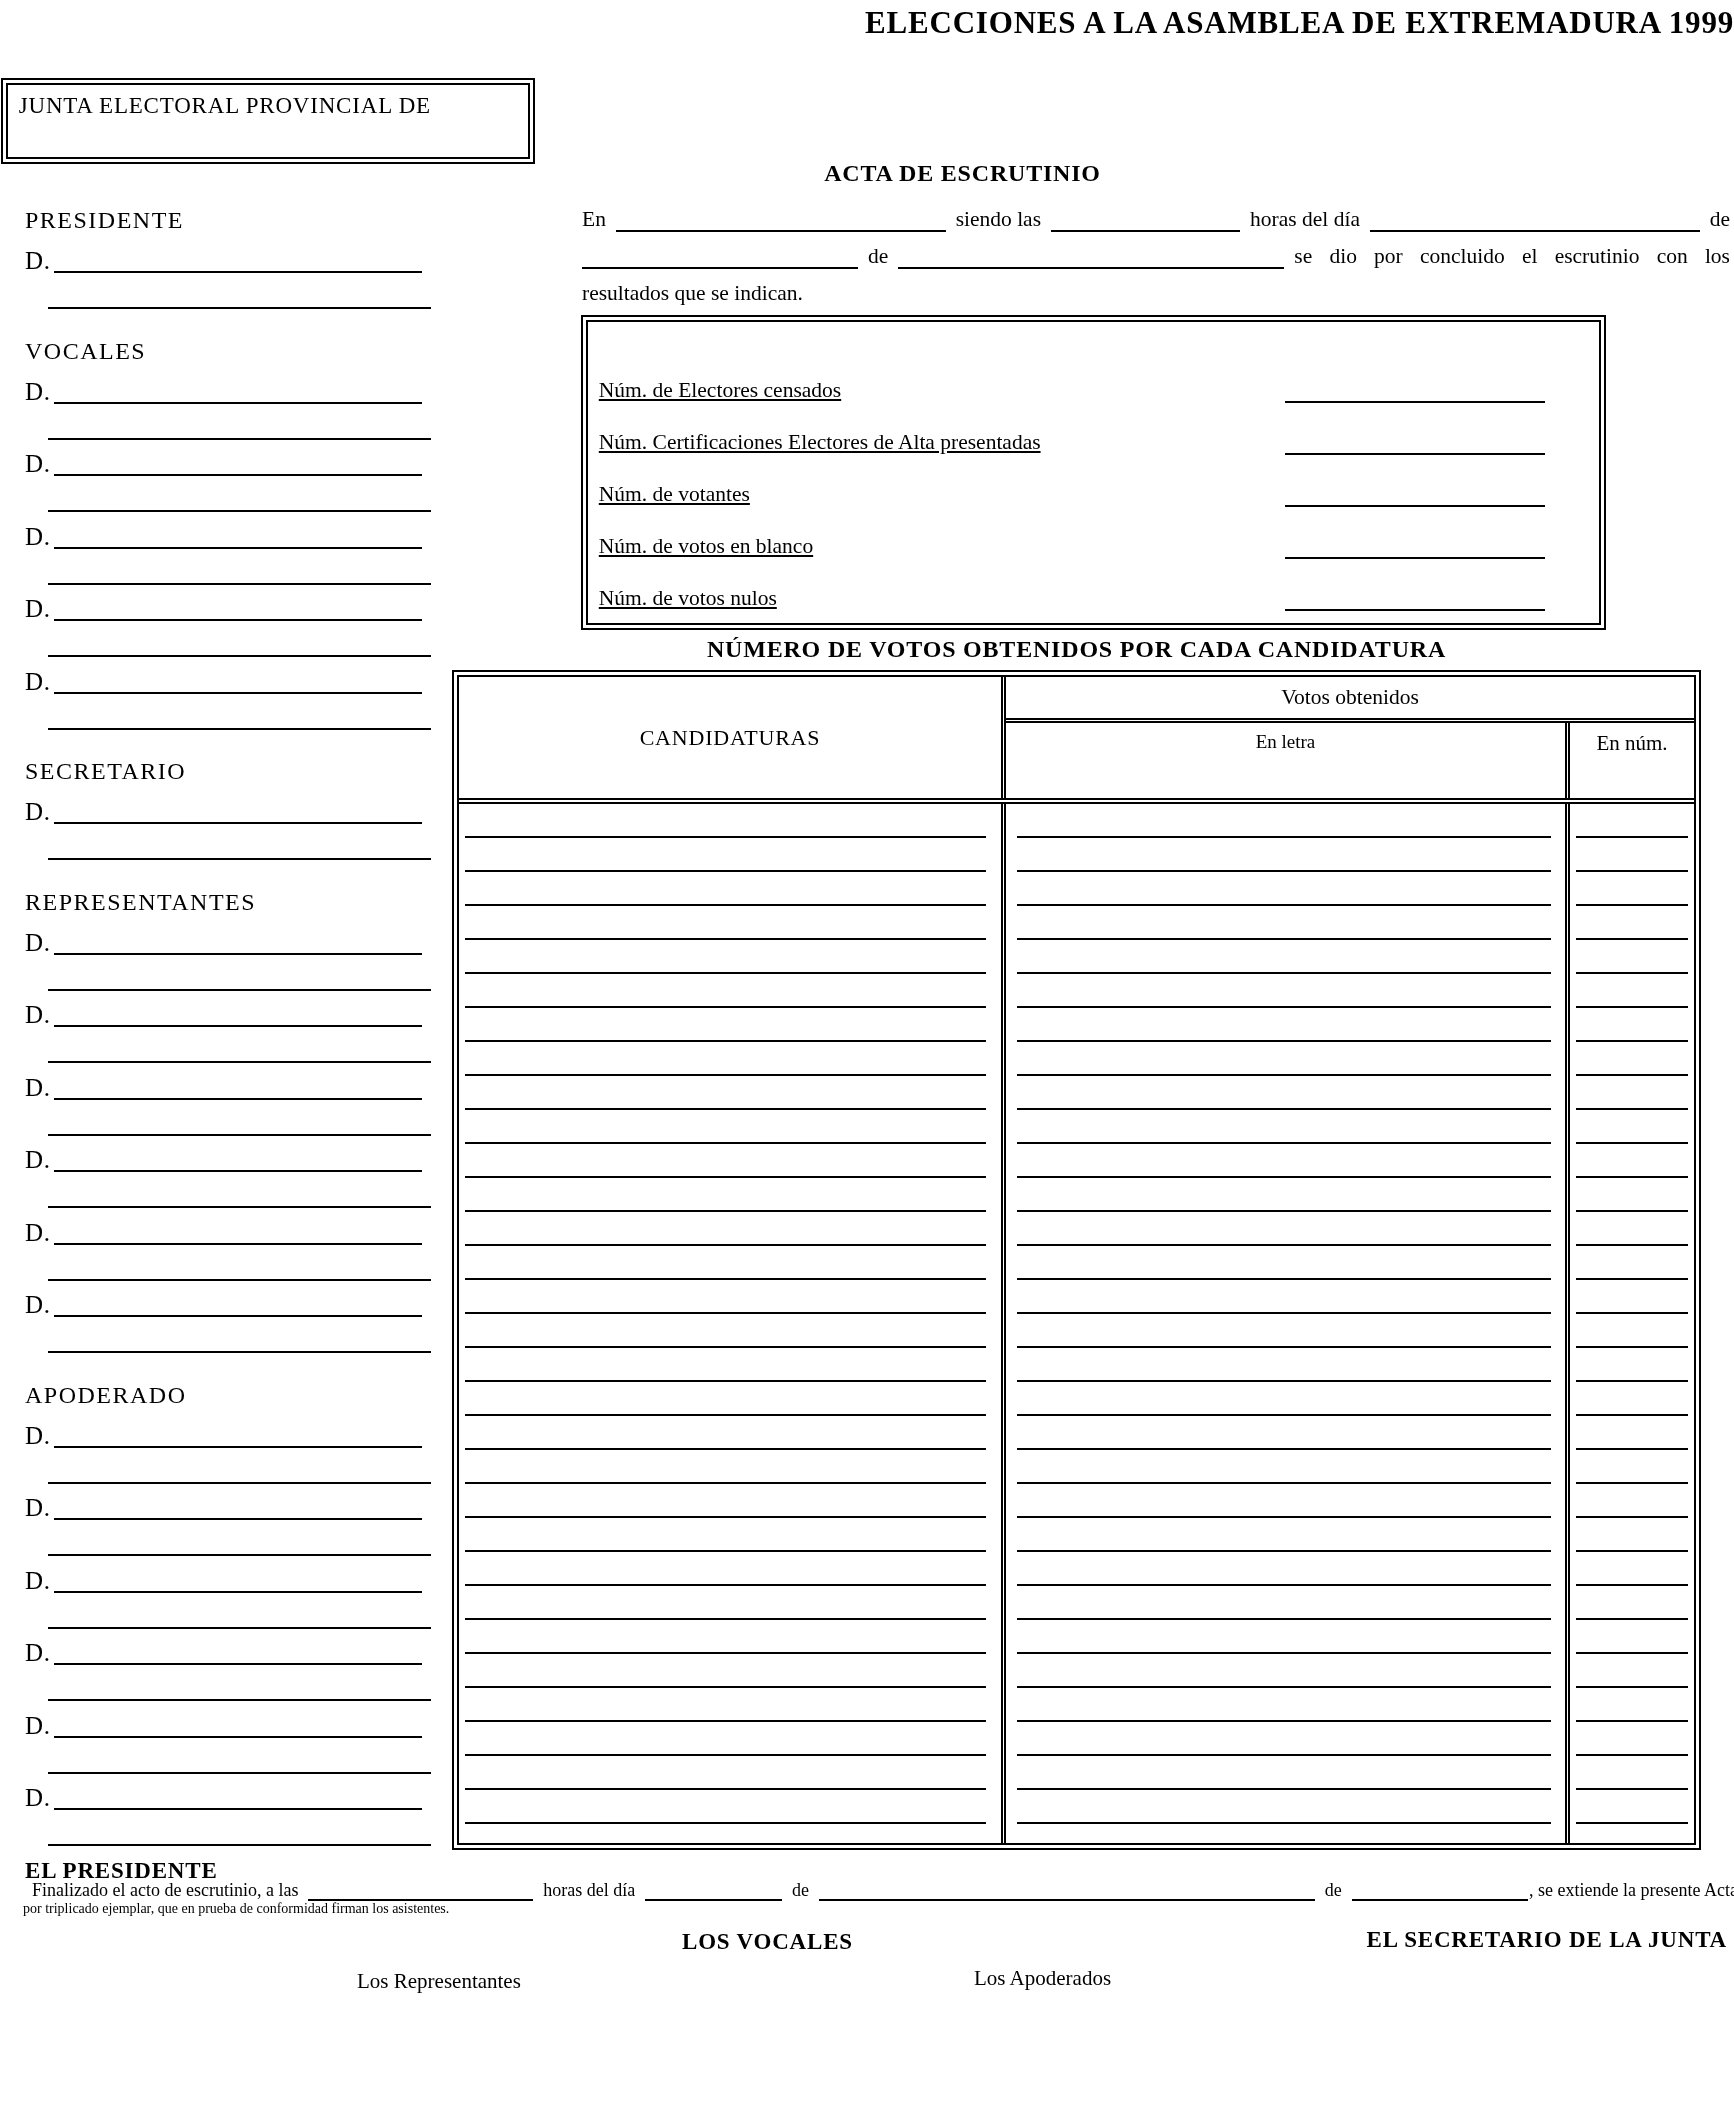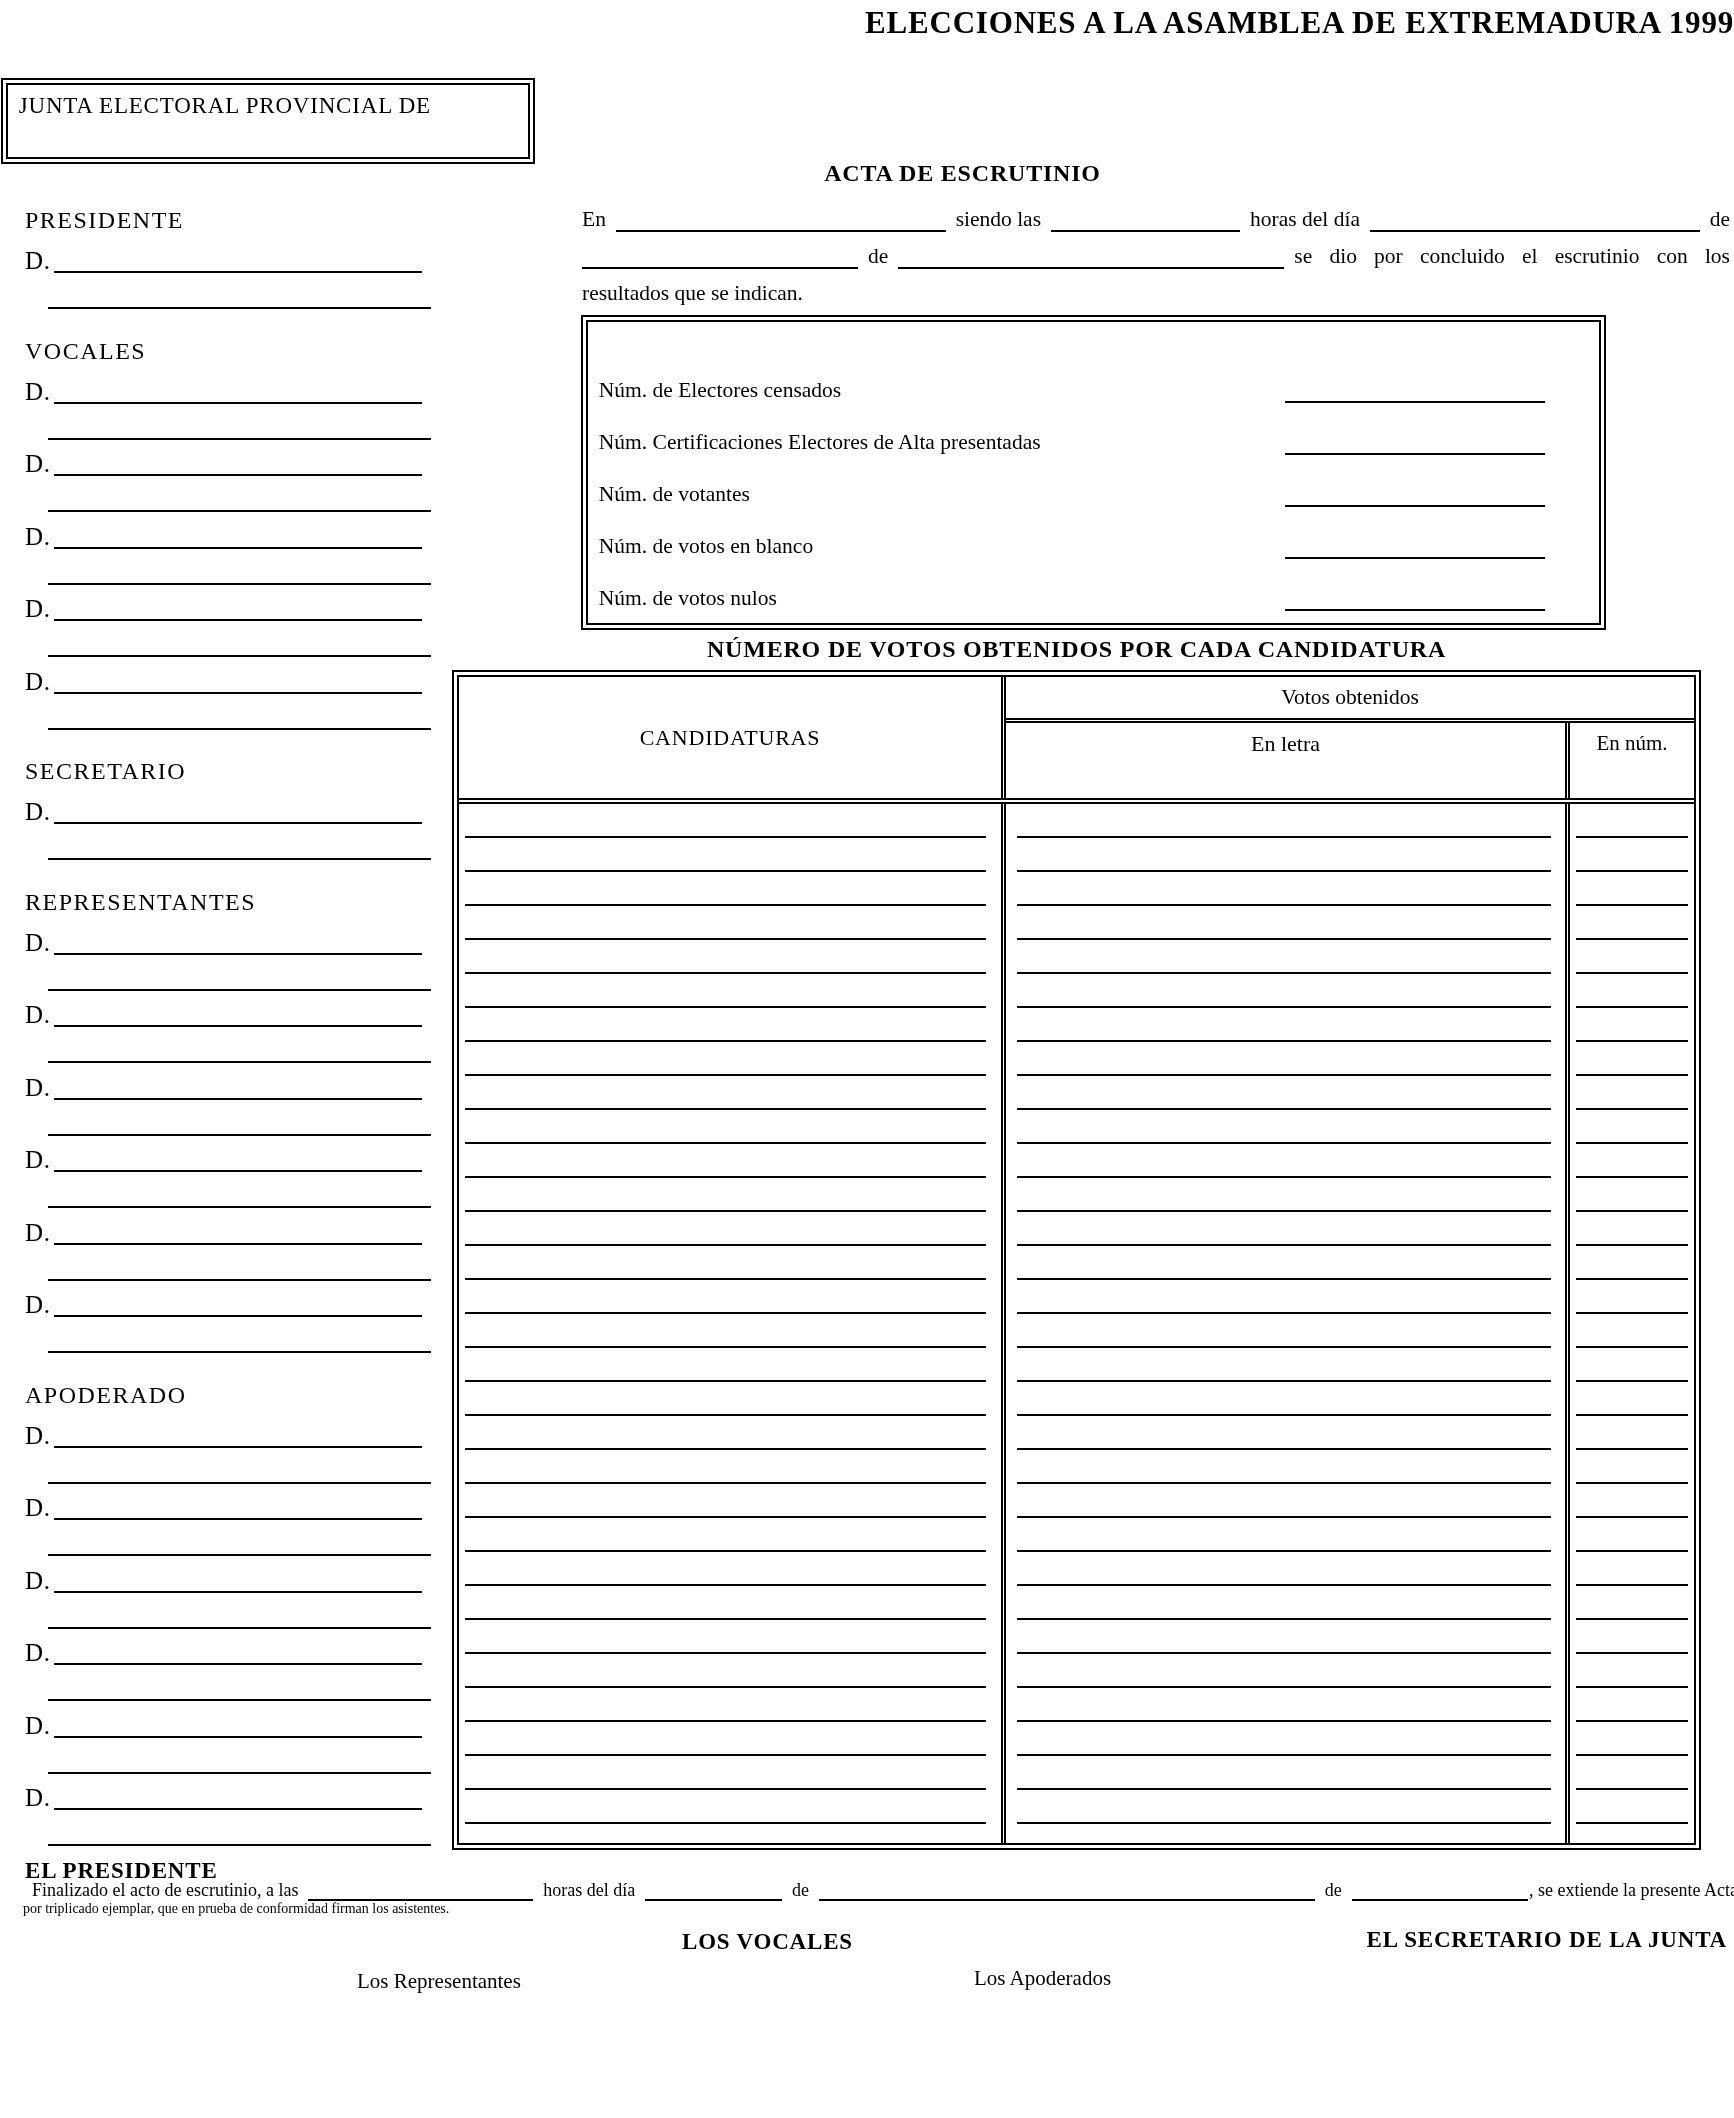--- a/index.html
+++ b/index.html
@@ -28,38 +28,38 @@
     text-align:center; font-size:24px; font-weight:bold; letter-spacing:0.8px;}
   .acta-par{position:absolute; left:582px; top:195px; width:1148px; font-size:21.5px;}
   .fill-line{display:flex; align-items:flex-end; height:37px;}
   .fill-line > * + *{margin-left:10px;}
   .fill-line .tight{margin-left:1.5px;}
   .fill-line span{white-space:nowrap; line-height:1.15;}
   .blank{border-bottom:2.3px solid #000; height:0;}
   .spread{word-spacing:0.55em;}
   
   .stats-box{position:absolute; left:581px; top:315px; width:1025px; height:315px;
-    border:7px double #000; box-sizing:border-box; padding-top:29px;}
+    border:7px double #000; box-sizing:border-box; padding-top:29px;text-decoration:underline;}
   .stat-row{display:flex; align-items:flex-end; height:52px; font-size:21.5px;}
   .stat-label{padding-left:10.8px; line-height:1.1; white-space:nowrap;}
   .stat-blank{margin-left:auto; margin-right:54px; width:260px; border-bottom:2.3px solid #000; height:0;}
   
   .votes-title{position:absolute; left:452px; top:636px; width:1249px; text-align:center;
     font-size:24px; font-weight:bold; letter-spacing:0.8px;}
   .votes-table{position:absolute; left:452px; top:670px; width:1249px; height:1180px;
     border:7px double #000; box-sizing:border-box; display:flex; flex-direction:column;}
   .vt-header{display:flex; height:121px; border-bottom:6.1px double #000; flex:none;}
   .vt-cand{width:547px; border-right:5.4px double #000; box-sizing:border-box;
     display:flex; align-items:center; justify-content:center; font-size:22px; letter-spacing:0.8px;}
   .vt-right{flex:1; display:flex; flex-direction:column;border-radius:24px;}
   .vt-votos{height:41px; border-bottom:5.4px double #000; display:flex; align-items:center;
     justify-content:center; font-size:21.5px; flex:none;}
   .vt-sub{flex:1; display:flex;}
   .vt-letra{flex:1; display:flex; align-items:flex-start; justify-content:center;
-    padding-top:7.7px; font-size:22px;}
+    padding-top:7.7px; font-size:19px;}
   .vt-num{width:129px; border-left:5.4px double #000; box-sizing:border-box;
     display:flex; align-items:flex-start; justify-content:center; padding-top:7.7px; font-size:21px;}
   .vt-body{flex:1; display:flex; overflow:hidden;}
   .rule-col{display:flex; flex-direction:column;}
   .col-cand{width:547px; border-right:5.4px double #000; box-sizing:border-box;}
   .col-letra{flex:1;}
   .col-num{width:129px; border-left:5.4px double #000; box-sizing:border-box;}
   .rule-row{height:34px; flex:none; position:relative;}
   .rule-row::after{content:""; position:absolute; left:0; right:0; bottom:0;
     border-bottom:2.3px solid #000;}

